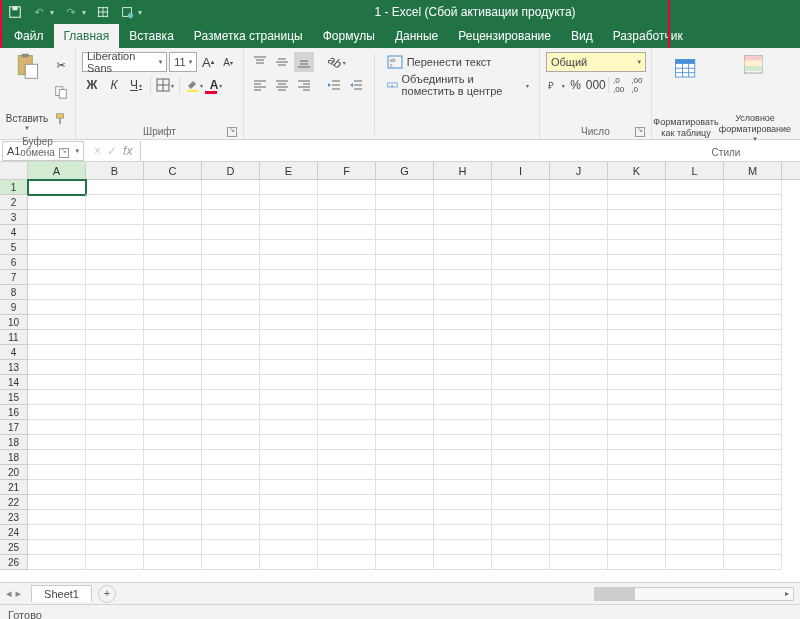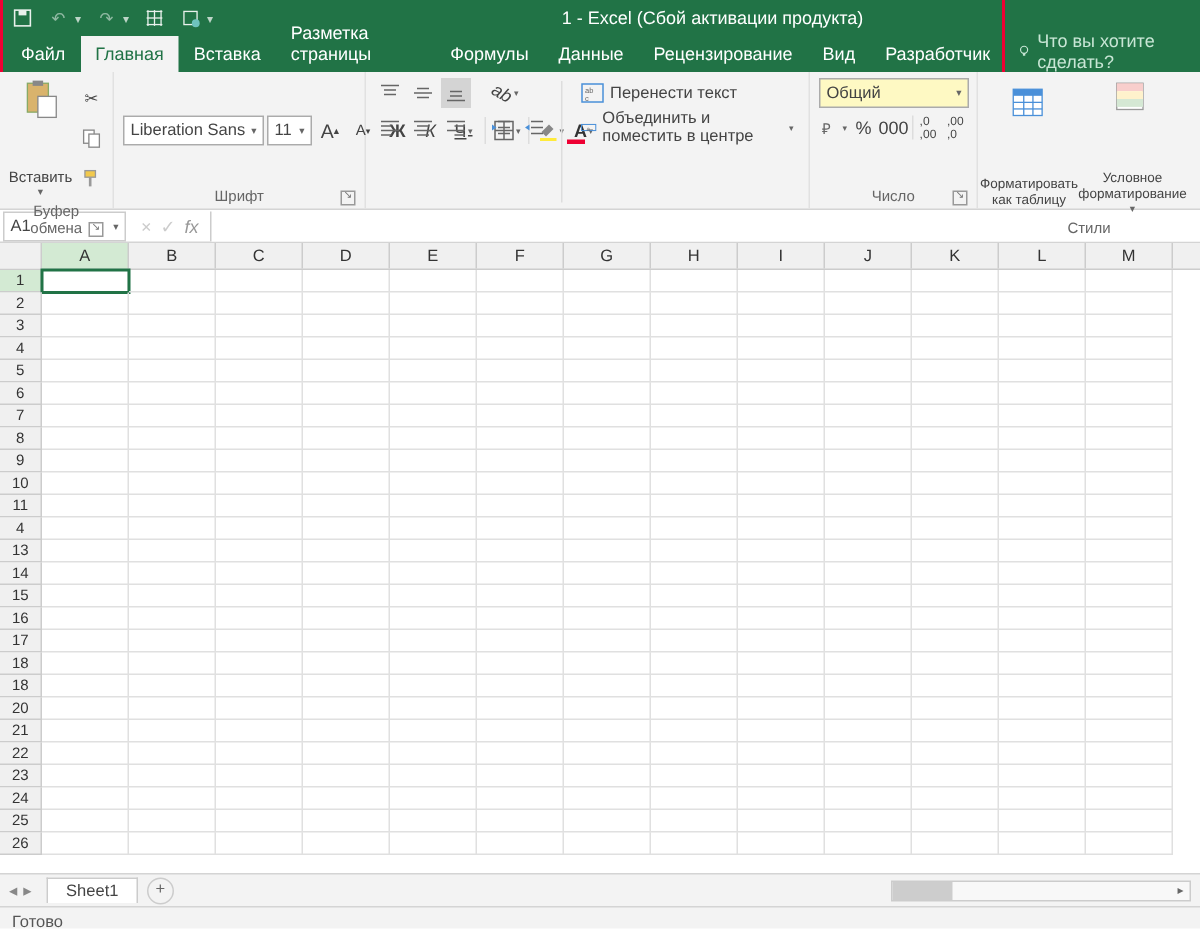--- a/index.html
+++ b/index.html
@@ -119,27 +119,20 @@
   <div class="hl hl1"></div>
 <div class="tab">Файл</div>
     <div class="tab active">Главная</div>
     <div class="tab">Вставка</div>
     <div class="tab">Разметка страницы</div>
     <div class="tab">Формулы</div>
     <div class="tab">Данные</div>
     <div class="tab">Рецензирование</div>
     <div class="tab">Вид</div>
     <div class="tab">Разработчик</div>
-    <div class="tellme">
-      <svg class="bulb" viewBox="0 0 12 12">
-        <circle cx="6" cy="5" r="3" fill="none" stroke="#c8e6d5"></circle>
-        <rect x="5" y="8" width="2" height="2" fill="#c8e6d5"></rect>
-      </svg>
-      <span>Что вы хотите сделать?</span>
-    </div>
   </div>
 
 <div class="ribbon">
 
   <div class="group" style="width:76px">
     <div class="group-body">
       <div class="bigbtn">
         <span class="ic"><svg viewBox="0 0 32 32">
               <rect x="6" y="4" width="16" height="22" fill="#d9b36c" stroke="#8a6"></rect>
               <rect x="10" y="2" width="8" height="4" fill="#888"></rect>
@@ -161,21 +154,21 @@
               <rect x="3" y="2" width="8" height="5" fill="#f2c94c" stroke="#999"></rect>
               <rect x="6" y="7" width="2" height="7" fill="#999"></rect>
             </svg>
           </span>
       </div>
     </div>
     <div class="group-label"><span>Буфер обмена</span><span class="dlg"></span></div>
   </div>
 
   <div class="group" style="width:168px">
-    <div class="group-body" style="flex-direction:row;gap:3px;padding:2px">
+    <div class="group-body" style="flex-direction:column;gap:3px;padding:2px">
       <div class="row">
         <div class="fontname">
             <span>Liberation Sans</span>
             <span class="cbarrow">▾</span>
           </div>
         <div class="fontsize">
             <span>11</span>
             <span class="cbarrow">▾</span>
           </div>
         <span class="fmt" style="font-size:13px">A<sup style="font-size:7px">▴</sup></span>

